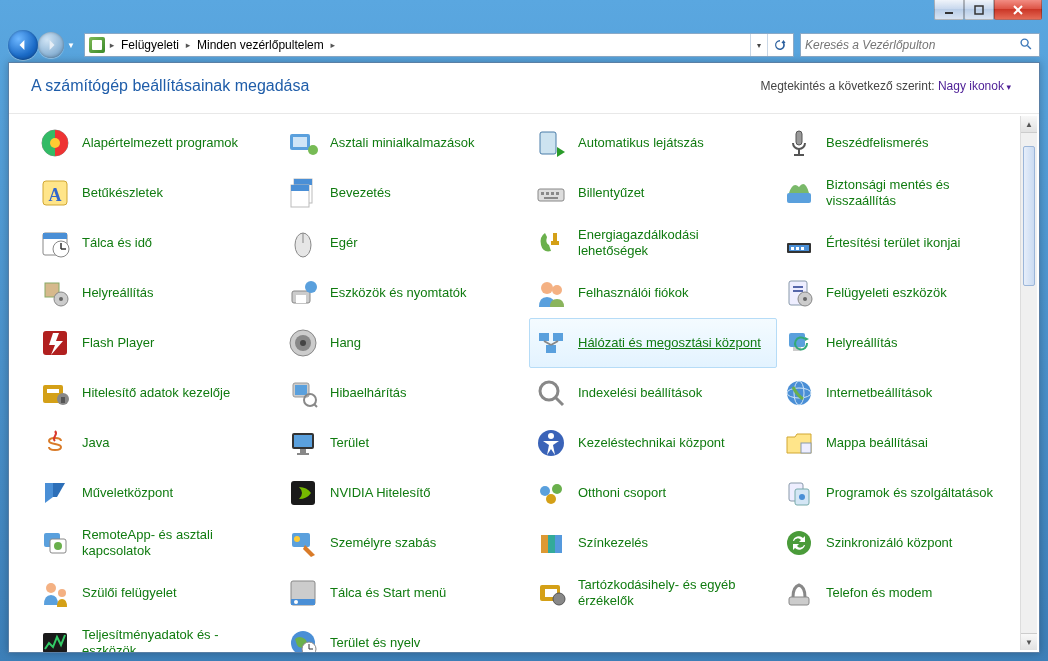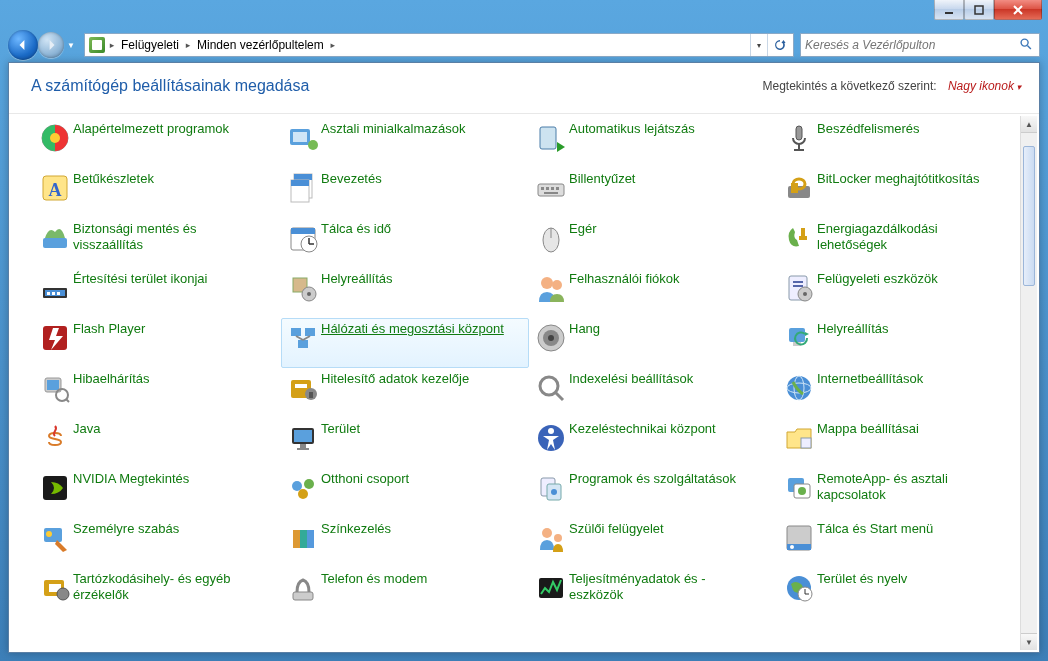--- a/index.html
+++ b/index.html
@@ -125,48 +125,48 @@
     .content {
       position: absolute;
       top: 62px; left: 8px; right: 8px; bottom: 8px;
       background: #fff;
       border: 1px solid #5a7fa5;
       box-shadow: 0 0 8px rgba(0,0,0,.25);
       display: flex; flex-direction: column;
     }
     .content-header {
       display: flex; align-items: center; justify-content: space-between;
-      padding: 14px 18px 18px 22px;
+      padding: 14px 28px 18px 22px;
       border-bottom: 1px solid #e8e8e8;
     }
     .page-title {
       font-size: 16px; color: #1f5da9;
     }
     .view-by {
       font-size: 12px; color: #444;
     }
-    .view-by .link { color: #b91c1c; margin-left: 8px; font-style: italic; }
+    .view-by .link { color: #4c1d95; margin-left: 0; }
     .view-by .link::after { content: " ▾"; font-size: 9px; }
 
     .scroll-area {
       flex: 1;
       overflow: hidden;
       position: relative;
       padding: 4px 20px 0 24px;
     }
     .grid {
       display: grid;
       grid-template-columns: repeat(4, 248px);
       grid-auto-rows: 50px;
       column-gap: 0;
       row-gap: 0;
     }
     .item {
-      display: flex; align-items: flex-start;
-      gap: 1px;
+      display: flex; align-items: center;
+      gap: 10px;
       padding: 2px 6px 2px 4px;
       cursor: pointer;
       border: 1px solid transparent;
       border-radius: 2px;
     }
     .item.selected {
       background: linear-gradient(to bottom, #f4fbff 0%, #e3f3ff 100%);
       border: 1px solid #b6dcf7;
     }
     .item .label {
@@ -350,30 +350,20 @@
               <rect x="16" y="15" width="3" height="3" fill="#888"></rect>
               <rect x="21" y="15" width="3" height="3" fill="#888"></rect>
               <rect x="9" y="20" width="14" height="2" fill="#888"></rect>
             </svg>
           </span>
           <span class="label">Billentyűzet</span>
         </div>
         <div class="item">
           <span class="ico">
             <svg viewBox="0 0 32 32">
-              <rect x="5" y="14" width="22" height="12" rx="2" fill="#888"></rect>
-              <rect x="10" y="7" width="12" height="10" rx="6" fill="none" stroke="#d4a017" stroke-width="3"></rect>
-              <rect x="8" y="11" width="7" height="10" fill="#d4a017"></rect>
-            </svg>
-          </span>
-          <span class="label">BitLocker meghajtótitkosítás</span>
-        </div>
-        <div class="item">
-          <span class="ico">
-            <svg viewBox="0 0 32 32">
               <rect x="4" y="16" width="24" height="10" rx="2" fill="#5aa0dd"></rect>
               <path d="M6 16 Q10 4 16 10 Q22 2 26 16 Z" fill="#7ab96a"></path>
             </svg>
           </span>
           <span class="label">Biztonsági mentés és visszaállítás</span>
         </div>
         <div class="item">
           <span class="ico">
             <svg viewBox="0 0 32 32">
               <rect x="4" y="6" width="24" height="22" rx="2" fill="#fff" stroke="#888"></rect>
@@ -422,20 +412,30 @@
               <rect x="6" y="6" width="14" height="14" fill="#d6b98c" stroke="#8a6"></rect>
               <circle cx="22" cy="22" r="7" fill="#ccc" stroke="#888"></circle>
               <circle cx="22" cy="22" r="2" fill="#666"></circle>
             </svg>
           </span>
           <span class="label">Helyreállítás</span>
         </div>
         <div class="item">
           <span class="ico">
             <svg viewBox="0 0 32 32">
+              <rect x="5" y="14" width="18" height="12" rx="2" fill="#ccc" stroke="#888"></rect>
+              <rect x="9" y="18" width="10" height="8" fill="#fff"></rect>
+              <circle cx="24" cy="10" r="6" fill="#5aa0dd"></circle>
+            </svg>
+          </span>
+          <span class="label">Eszközök és nyomtatók</span>
+        </div>
+        <div class="item">
+          <span class="ico">
+            <svg viewBox="0 0 32 32">
               <circle cx="12" cy="11" r="6" fill="#f4b183"></circle>
               <path d="M4 30 Q4 20 12 20 Q20 20 20 30 Z" fill="#5aa0dd"></path>
               <circle cx="22" cy="13" r="5" fill="#f4b183"></circle>
               <path d="M15 30 Q15 22 22 22 Q29 22 29 30 Z" fill="#8ab45c"></path>
             </svg>
           </span>
           <span class="label">Felhasználói fiókok</span>
         </div>
         <div class="item">
           <span class="ico">
@@ -451,78 +451,78 @@
         </div>
         <div class="item">
           <span class="ico">
             <svg viewBox="0 0 32 32">
               <rect x="4" y="4" width="24" height="24" rx="3" fill="#b1201f"></rect>
               <path d="M14 6 L10 18 L16 18 L12 28 L24 14 L17 14 L20 6 Z" fill="#fff"></path>
             </svg>
           </span>
           <span class="label">Flash Player</span>
         </div>
+        <div class="item">
+          <span class="ico">
+            <svg viewBox="0 0 32 32">
+              <circle cx="16" cy="16" r="13" fill="#ccc" stroke="#888"></circle>
+              <circle cx="16" cy="16" r="8" fill="#888"></circle>
+              <circle cx="16" cy="16" r="3" fill="#444"></circle>
+            </svg>
+          </span>
+          <span class="label">Hang</span>
+        </div>
         <div class="item selected">
           <span class="ico">
             <svg viewBox="0 0 32 32">
               <rect x="4" y="6" width="10" height="8" fill="#5aa0dd"></rect>
               <rect x="18" y="6" width="10" height="8" fill="#5aa0dd"></rect>
               <rect x="11" y="18" width="10" height="8" fill="#5aa0dd"></rect>
               <line x1="9" y1="14" x2="16" y2="18" stroke="#888" stroke-width="2"></line>
               <line x1="23" y1="14" x2="16" y2="18" stroke="#888" stroke-width="2"></line>
             </svg>
           </span>
           <span class="label">Hálózati és megosztási központ</span>
         </div>
         <div class="item">
           <span class="ico">
             <svg viewBox="0 0 32 32">
-              <circle cx="16" cy="16" r="13" fill="#ccc" stroke="#888"></circle>
-              <circle cx="16" cy="16" r="8" fill="#888"></circle>
-              <circle cx="16" cy="16" r="3" fill="#444"></circle>
-            </svg>
-          </span>
-          <span class="label">Hang</span>
-        </div>
-        <div class="item">
-          <span class="ico">
-            <svg viewBox="0 0 32 32">
               <rect x="6" y="6" width="16" height="14" rx="2" fill="#5aa0dd"></rect>
               <rect x="10" y="20" width="8" height="4" fill="#ccc"></rect>
               <path d="M24 16a6 6 0 1 1-2-4" fill="none" stroke="#3a7" stroke-width="2"></path>
               <polygon points="22,10 26,12 22,14" fill="#3a7"></polygon>
             </svg>
           </span>
           <span class="label">Helyreállítás</span>
         </div>
         <div class="item">
           <span class="ico">
             <svg viewBox="0 0 32 32">
+              <rect x="4" y="8" width="20" height="18" rx="2" fill="#d4a017"></rect>
+              <rect x="8" y="12" width="12" height="4" fill="#fff"></rect>
+              <circle cx="24" cy="22" r="6" fill="#888"></circle>
+              <rect x="22" y="20" width="4" height="6" fill="#555"></rect>
+            </svg>
+          </span>
+          <span class="label">Hitelesítő adatok kezelője</span>
+        </div>
+        <div class="item">
+          <span class="ico">
+            <svg viewBox="0 0 32 32">
               <rect x="6" y="6" width="16" height="14" rx="2" fill="#ccc" stroke="#999"></rect>
               <rect x="8" y="8" width="12" height="10" fill="#5aa0dd"></rect>
               <circle cx="23" cy="23" r="6" fill="none" stroke="#888" stroke-width="2"></circle>
               <line x1="27" y1="27" x2="30" y2="30" stroke="#888" stroke-width="2"></line>
             </svg>
           </span>
           <span class="label">Hibaelhárítás</span>
         </div>
         <div class="item">
           <span class="ico">
             <svg viewBox="0 0 32 32">
-              <rect x="4" y="8" width="20" height="18" rx="2" fill="#d4a017"></rect>
-              <rect x="8" y="12" width="12" height="4" fill="#fff"></rect>
-              <circle cx="24" cy="22" r="6" fill="#888"></circle>
-              <rect x="22" y="20" width="4" height="6" fill="#555"></rect>
-            </svg>
-          </span>
-          <span class="label">Hitelesítő adatok kezelője</span>
-        </div>
-        <div class="item">
-          <span class="ico">
-            <svg viewBox="0 0 32 32">
               <circle cx="14" cy="14" r="9" fill="none" stroke="#888" stroke-width="3"></circle>
               <line x1="20" y1="20" x2="28" y2="28" stroke="#888" stroke-width="3"></line>
             </svg>
           </span>
           <span class="label">Indexelési beállítások</span>
         </div>
         <div class="item">
           <span class="ico">
             <svg viewBox="0 0 32 32">
               <circle cx="16" cy="16" r="12" fill="#4a8fd6"></circle>
@@ -568,25 +568,34 @@
             <svg viewBox="0 0 32 32">
               <path d="M4 10 L12 10 L14 7 L28 7 L28 26 L4 26 Z" fill="#ffe58a" stroke="#d1a733"></path>
               <rect x="18" y="16" width="10" height="10" fill="#eef" stroke="#89a"></rect>
             </svg>
           </span>
           <span class="label">Mappa beállításai</span>
         </div>
         <div class="item">
           <span class="ico">
             <svg viewBox="0 0 32 32">
+              <path d="M6 6 L6 26 L14 20 L14 6 Z" fill="#4a8fd6"></path>
+              <path d="M14 6 L26 6 L18 20 L14 20 Z" fill="#2d6fb8"></path>
+            </svg>
+          </span>
+          <span class="label">Műveletközpont</span>
+        </div>
+        <div class="item">
+          <span class="ico">
+            <svg viewBox="0 0 32 32">
               <rect x="4" y="4" width="24" height="24" rx="3" fill="#1a1a1a"></rect>
               <path d="M12 10 Q20 10 24 16 Q20 22 12 22 Q18 16 12 10 Z" fill="#76b900"></path>
             </svg>
           </span>
-          <span class="label">NVIDIA Megtekintés</span>
+          <span class="label">NVIDIA Hitelesítő</span>
         </div>
         <div class="item">
           <span class="ico">
             <svg viewBox="0 0 32 32">
               <circle cx="10" cy="14" r="5" fill="#5aa0dd"></circle>
               <circle cx="22" cy="12" r="5" fill="#6ab04c"></circle>
               <circle cx="16" cy="22" r="5" fill="#d4a017"></circle>
             </svg>
           </span>
           <span class="label">Otthoni csoport</span>
@@ -623,20 +632,30 @@
         </div>
         <div class="item">
           <span class="ico">
             <svg viewBox="0 0 32 32">
               <rect x="6" y="8" width="7" height="18" fill="#d93"></rect>
               <rect x="13" y="8" width="7" height="18" fill="#3a9"></rect>
               <rect x="20" y="8" width="7" height="18" fill="#59d"></rect>
             </svg>
           </span>
           <span class="label">Színkezelés</span>
+        </div>
+        <div class="item">
+          <span class="ico">
+            <svg viewBox="0 0 32 32">
+              <circle cx="16" cy="16" r="12" fill="#4a9b3a"></circle>
+              <path d="M10 14a6 6 0 0 1 10-3l2-2v6h-6l2-2a4 4 0 0 0-7 1z" fill="#fff"></path>
+              <path d="M22 18a6 6 0 0 1-10 3l-2 2v-6h6l-2 2a4 4 0 0 0 7-1z" fill="#fff"></path>
+            </svg>
+          </span>
+          <span class="label">Szinkronizáló központ</span>
         </div>
         <div class="item">
           <span class="ico">
             <svg viewBox="0 0 32 32">
               <circle cx="12" cy="11" r="5" fill="#f4b183"></circle>
               <path d="M5 28 Q5 18 12 18 Q19 18 19 28 Z" fill="#5aa0dd"></path>
               <circle cx="23" cy="16" r="4" fill="#f4b183"></circle>
               <path d="M18 30 Q18 22 23 22 Q28 22 28 30 Z" fill="#d4a017"></path>
             </svg>
           </span>

